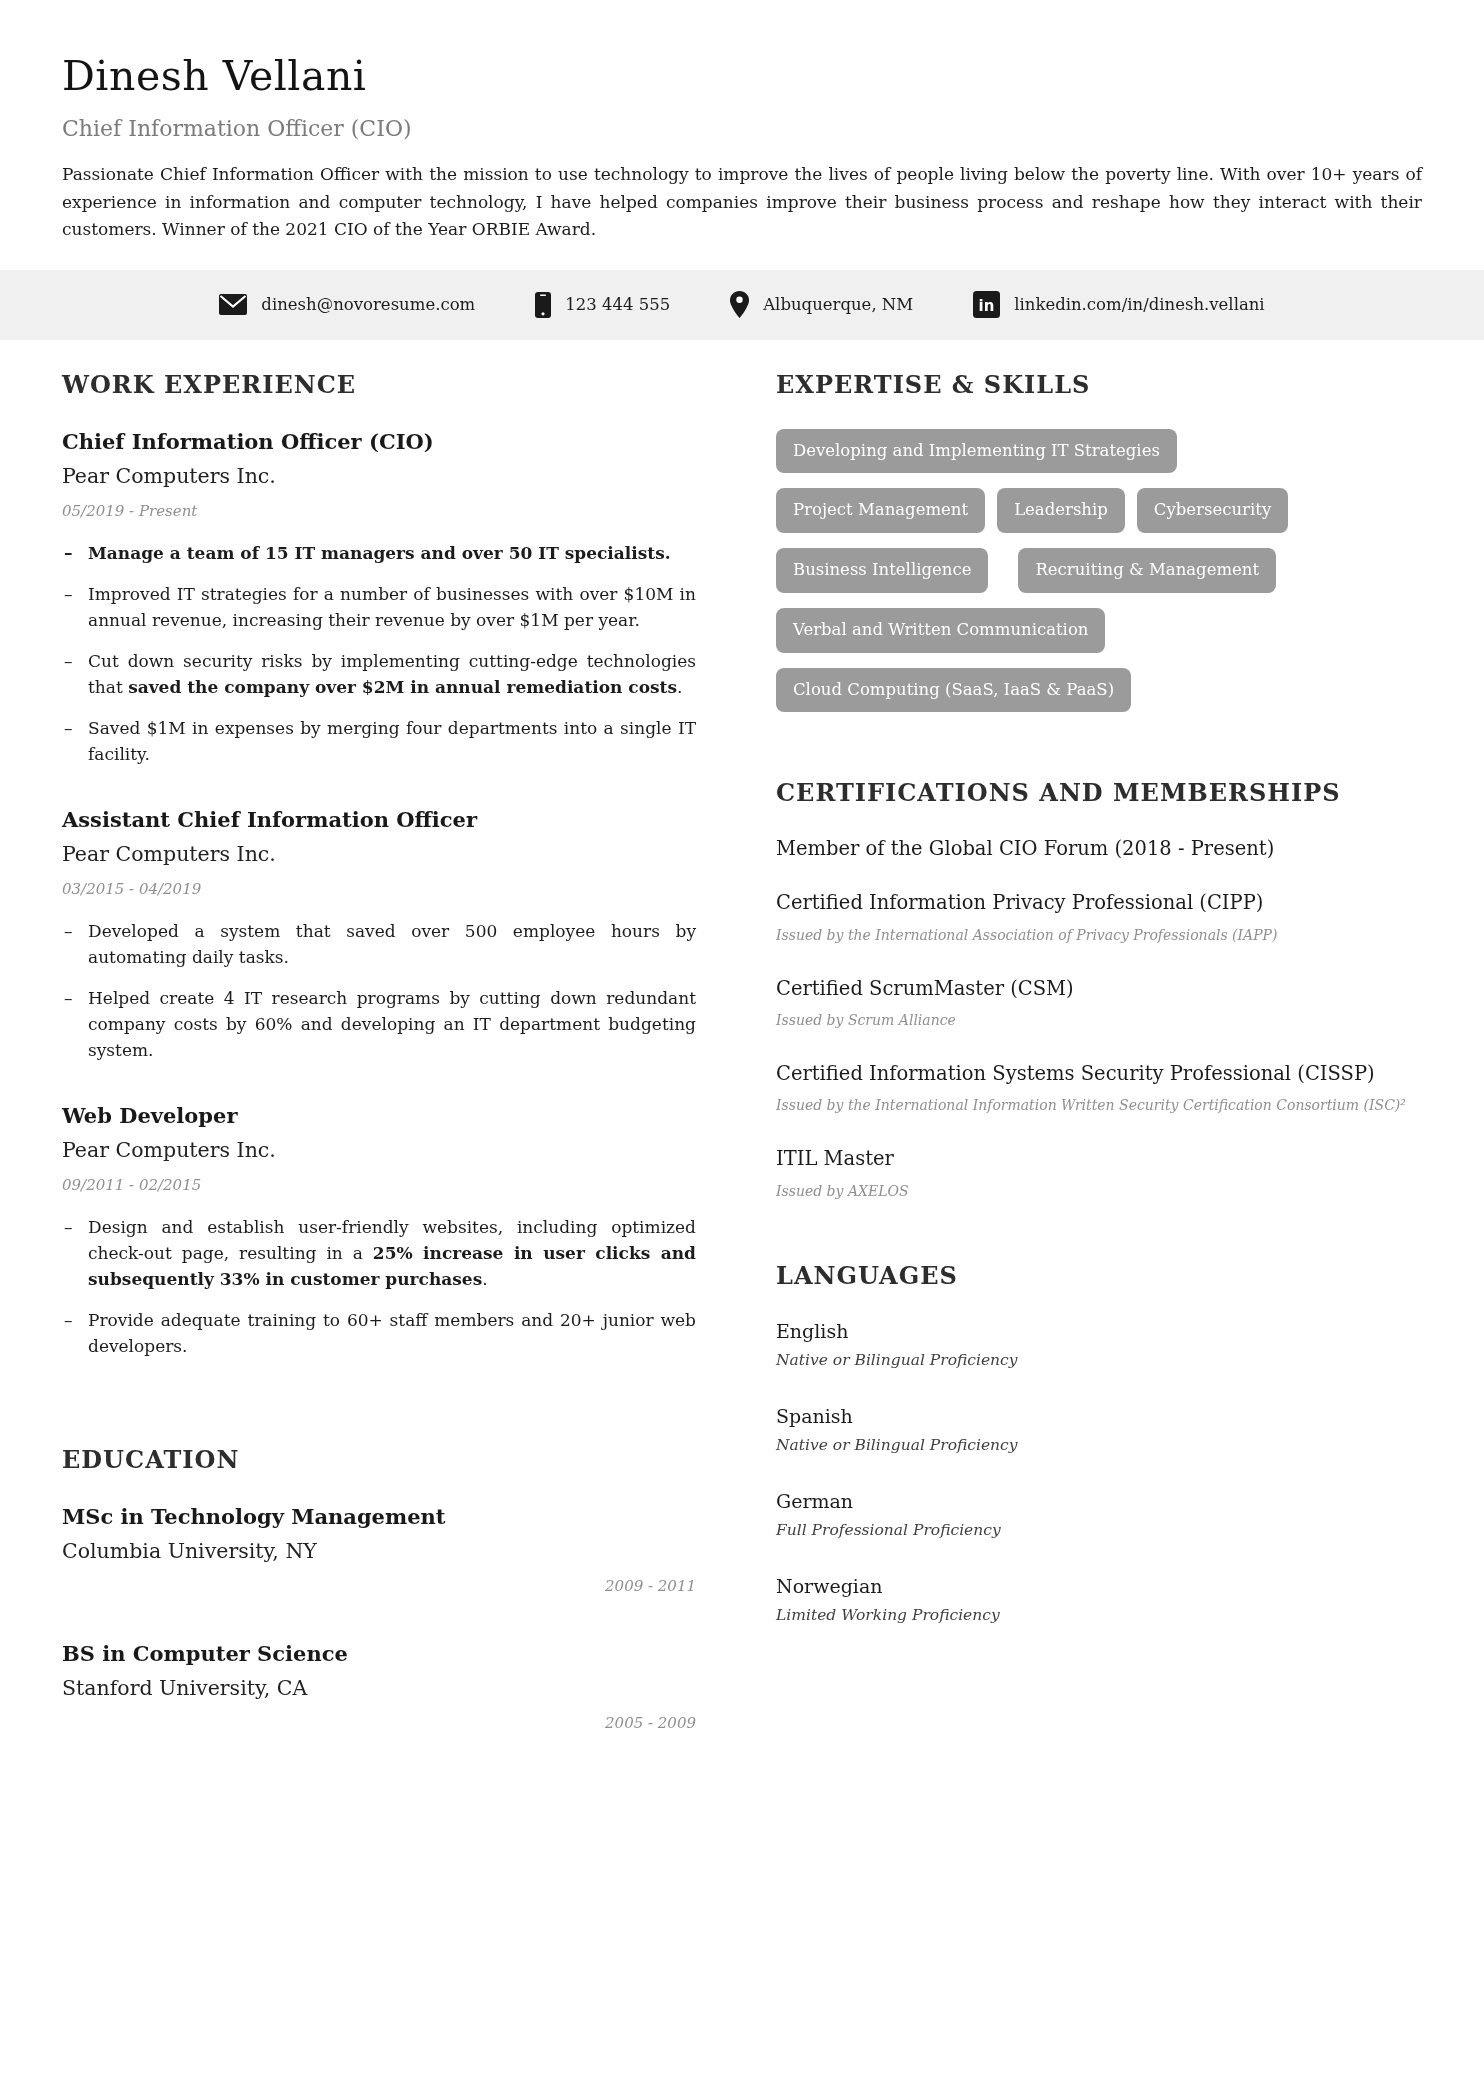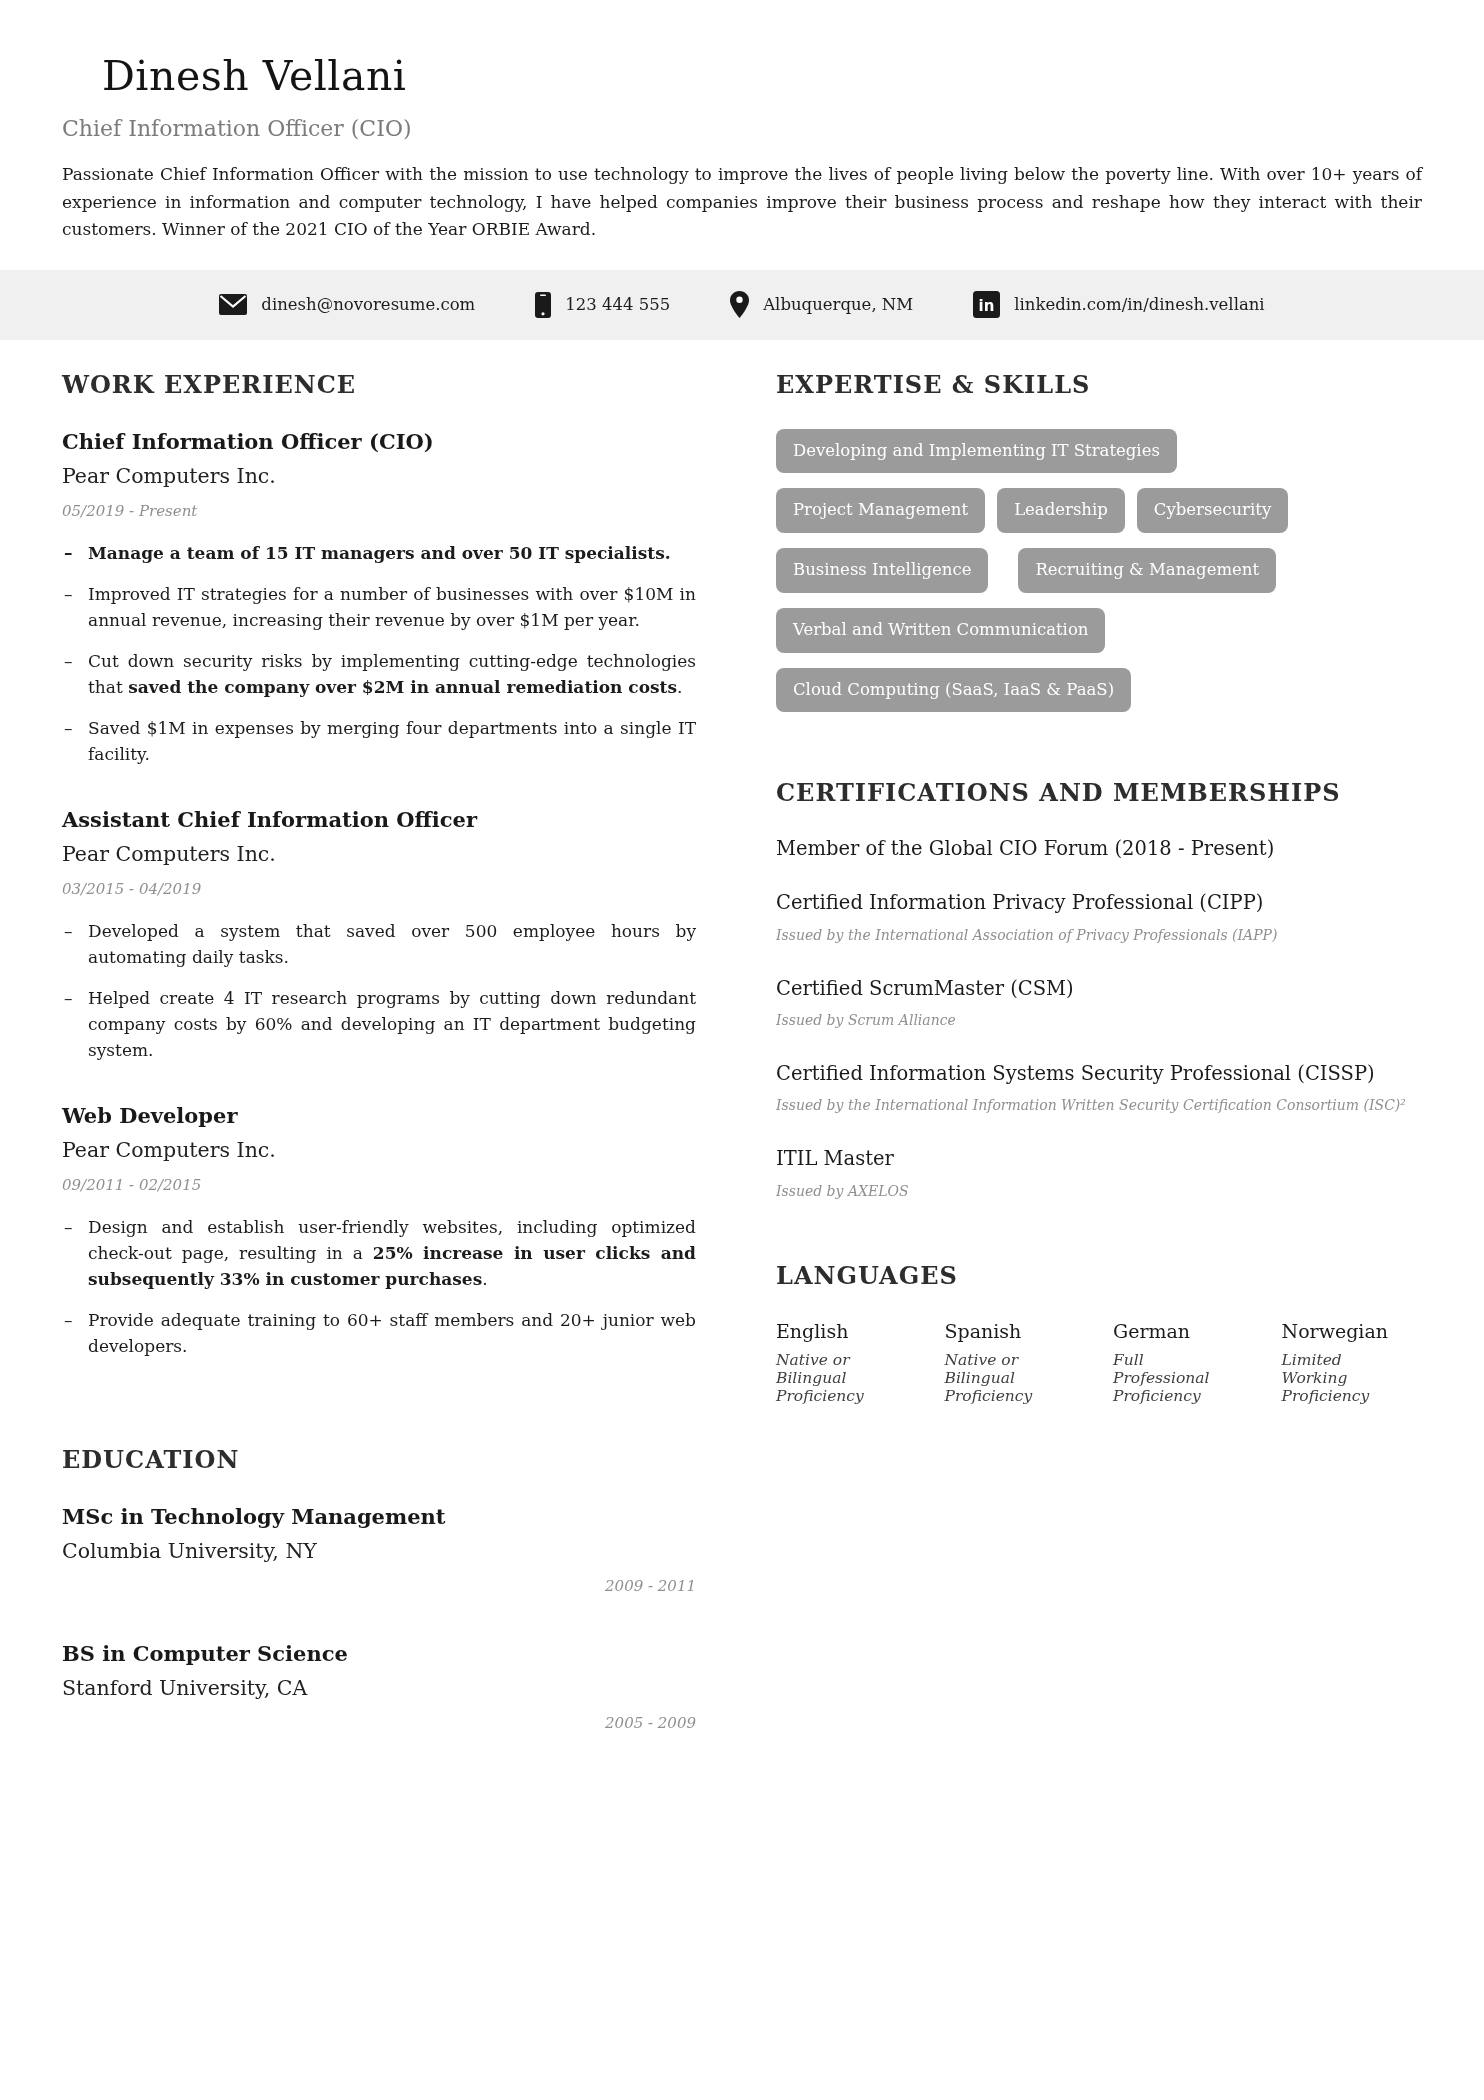--- a/index.html
+++ b/index.html
@@ -2,21 +2,21 @@
 <html><head>
 <meta charset="utf-8">
 <style>
   * { margin:0; padding:0; box-sizing:border-box; }
   html,body { background:#ffffff; }
   .page {
     width:1484px; height:2100px; margin:0 auto; background:#ffffff;
     font-family:"DejaVu Serif", serif; color:#1c1c1c; overflow:hidden; position:relative;
   }
   .header { padding:52px 62px 0 62px; }
-  .name { font-size:41px; font-weight:normal; color:#141414; letter-spacing:0.5px;margin-left:40px; }
+  .name { font-size:41px; font-weight:normal; color:#141414; letter-spacing:0.5px; }
   .job-title-sub { font-size:22px; color:#7b7b7b; margin-top:16px; font-weight:normal; }
   .summary { font-size:17px; line-height:1.62; color:#1c1c1c; margin-top:20px; text-align:justify; }
 
   .contact-bar {
     margin-top:26px; width:100%; height:70px; background:#f0f0f0;
     display:flex; align-items:center; justify-content:center; gap:60px;
   }
   .contact-item { display:flex; align-items:center; gap:14px; font-size:16.5px; color:#1c1c1c; }
   .contact-item svg { display:block; }
 
@@ -52,21 +52,21 @@
     border-radius:8px; white-space:nowrap; line-height:1.5;
   }
 
   .certs-section { margin-top:66px; }
   .membership { font-size:19.5px; color:#1b1b1b; margin-bottom:30px; }
   .cert-item { margin-bottom:30px; }
   .cert-item .cert-title { font-size:19.5px; color:#1b1b1b; margin-bottom:8px; line-height:1.35; }
   .cert-item .issuer { font-size:14px; font-style:italic; color:#8f8f8f; line-height:1.5; }
 
   .langs-section { margin-top:59px; }
-  .langs-grid { display:grid; grid-template-columns:1fr 1fr 1fr 1fr; column-gap:40px; row-gap:36px; }
+  .langs-grid { display:grid; grid-template-columns:1fr; column-gap:40px; row-gap:36px; }
   .lang .lang-name { font-size:19px; color:#1b1b1b; margin-bottom:9px; }
   .lang .lang-level { font-size:15.5px; font-style:italic; color:#3f3f3f; }
 </style>
 </head>
 <body>
 
 <div class="page">
 
   <div class="header">
     <div class="name">Dinesh Vellani</div>

